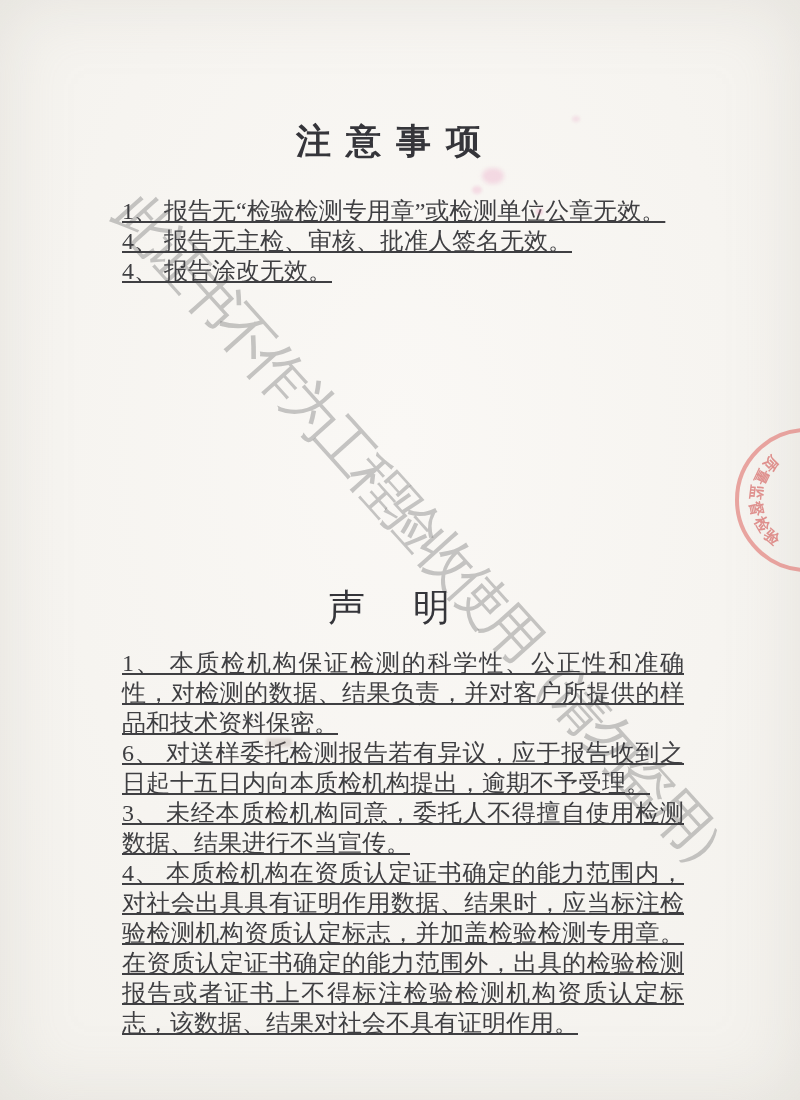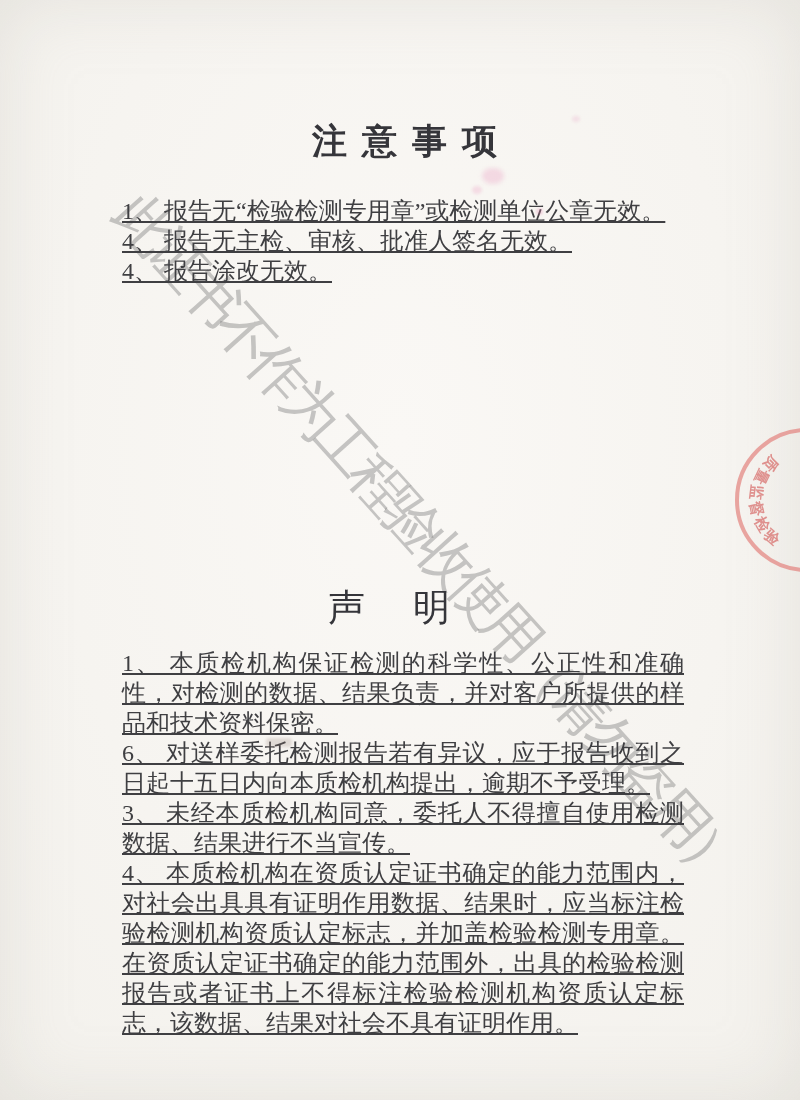--- a/index.html
+++ b/index.html
@@ -16,21 +16,21 @@
   .watermark{
     position:absolute;left:148px;top:183px;
     transform:rotate(48deg);transform-origin:0 0;
     white-space:nowrap;
     font-family:"Liberation Sans","DejaVu Sans",sans-serif;
     font-size:57px;letter-spacing:-7px;line-height:58px;
     color:rgba(125,125,125,0.42);
     pointer-events:none;user-select:none;
   }
   .notice-title{
-    position:absolute;left:312px;top:118px;margin:0;
+    position:absolute;left:296px;top:118px;margin:0;
     font-size:35px;font-weight:bold;letter-spacing:15px;
     color:#35353a;white-space:nowrap;
   }
   .stmt-title{
     position:absolute;left:328px;top:583px;margin:0;
     font-size:37px;font-weight:normal;letter-spacing:48px;
     color:#35353a;white-space:nowrap;
   }
   .text-block{
     position:absolute;left:122px;width:562px;

